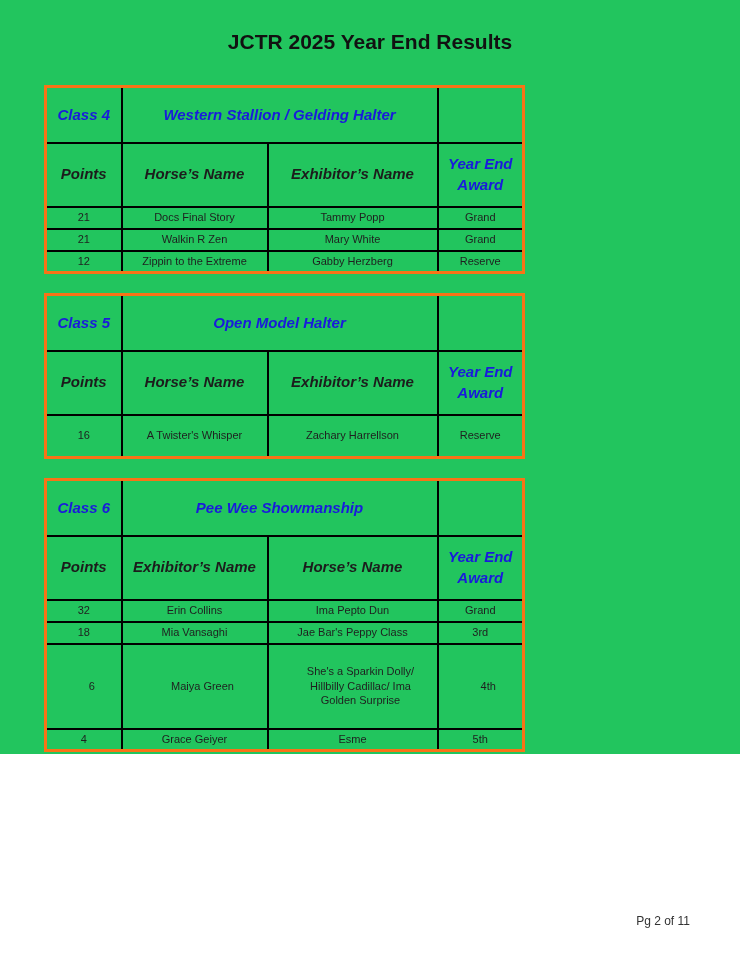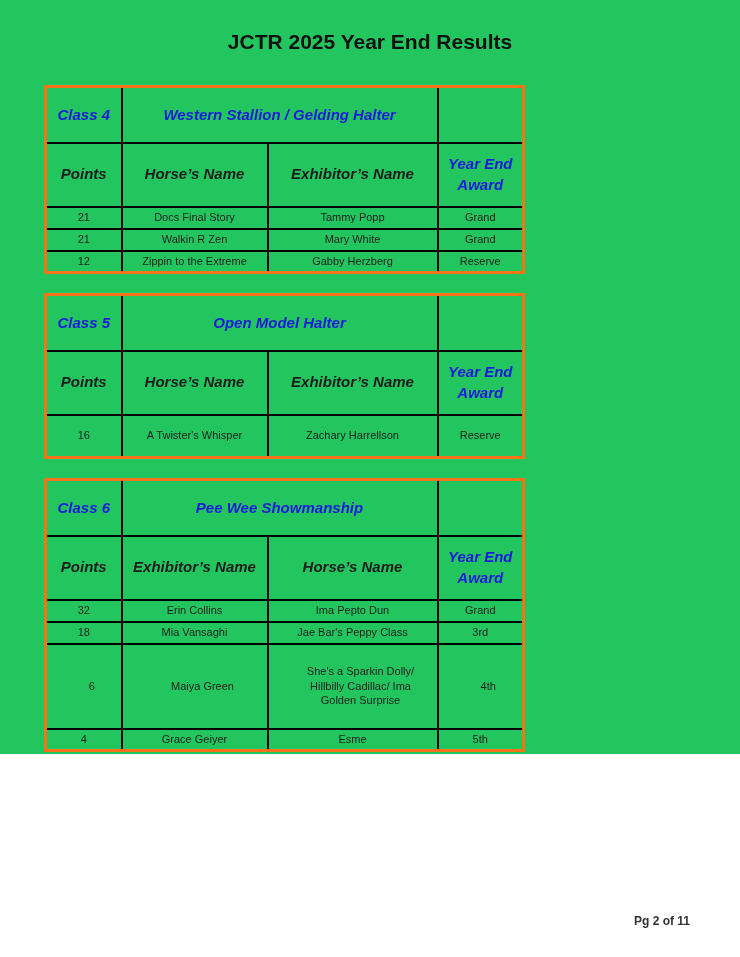--- a/index.html
+++ b/index.html
@@ -70,21 +70,21 @@
   }
   .t1 tr.d td, .t3 tr.d td { height: 22px; }
   .t2 tr.d td { height: 43px; }
   .t3 tr.d.tall td { height: 85px; padding-left: 24px; }
 
   .page-footer {
     position: absolute;
     top: 914px;
     right: 50px;
     font-size: 12px;
-    font-weight: 700;
+    font-weight: 400;
     color: #333333;
   }
 </style>
 </head>
 <body>
 
 <div class="page">
 
   <div class="doc-title">JCTR 2025 Year End Results</div>
 

